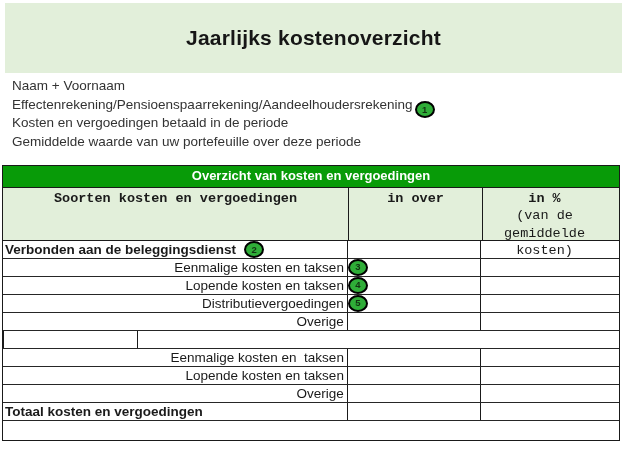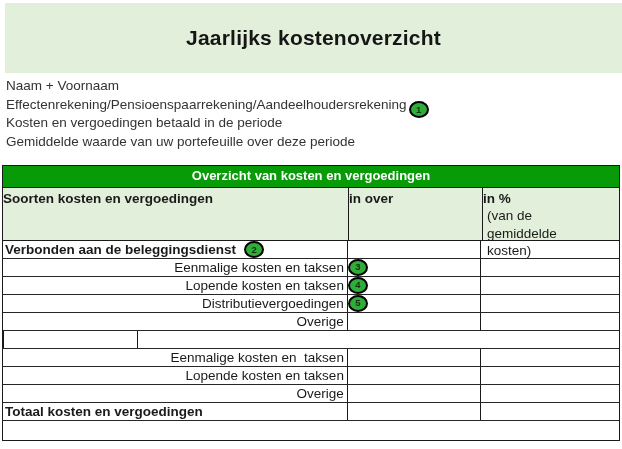--- a/index.html
+++ b/index.html
@@ -8,21 +8,21 @@
     font-family:"Liberation Sans","DejaVu Sans",sans-serif;color:#1a1a1a;
   }
   
   .title-band{
     position:absolute;left:5px;top:3px;width:617px;height:70px;
     background:var(--band-light-green,#E2EFDA);
     display:flex;align-items:center;justify-content:center;
   }
   .title-band .title{font-size:21px;font-weight:bold;color:#161616;letter-spacing:.2px;}
   
-  .info-block{position:absolute;left:6px;top:77px;width:610px;}
+  .info-block{position:absolute;left:12px;top:77px;width:610px;}
   .info-line{height:18.5px;line-height:18.5px;font-size:13.5px;color:#333;white-space:nowrap;}
   
   .badge{
     display:inline-flex;align-items:center;justify-content:center;
     width:20px;height:17px;box-sizing:border-box;border-radius:50%;
     background:var(--badge-green,#2FAD38);border:2px solid #000;
     font-size:9.5px;font-weight:bold;color:#123312;line-height:1;
     vertical-align:-4px;margin-left:2px;
   }
   .badge.edge{position:absolute;right:-21px;top:50%;transform:translateY(-53%);z-index:3;margin:0;}
@@ -32,22 +32,22 @@
     position:absolute;left:2px;top:165px;width:618px;height:276px;
     box-sizing:border-box;border:1.5px solid #1a1a1a;background:#fff;
   }
   .caption{
     height:21.5px;box-sizing:border-box;border-bottom:1.5px solid #1a1a1a;
     background:var(--header-bar-green,#089B08);
     color:#fff;font-weight:bold;font-size:13px;line-height:20px;text-align:center;
   }
   .header-row{display:flex;height:53.5px;box-sizing:border-box;border-bottom:1.5px solid #1a1a1a;
     background:var(--band-light-green,#E2EFDA);}
-  .hcell{box-sizing:border-box;padding-top:2px;
-    font-size:13.5px;font-weight:bold;line-height:17.5px;}
+  .hcell{box-sizing:border-box;padding-top:2px;text-align:center;
+    font-size:13.5px;font-weight:bold;line-height:17.5px;font-family:Liberation Mono, monospace;}
   .hcell .sub{font-weight:normal;display:block;padding:0 4px;}
   .col1{width:345px;}
   .col2{width:134px;border-left:1.5px solid #1a1a1a;box-sizing:border-box;}
   .col3{width:124px;border-left:1.5px solid #1a1a1a;box-sizing:border-box;}
   .trow{display:flex;height:18px;box-sizing:border-box;border-bottom:1.5px solid #262626;}
   .c{box-sizing:border-box;position:relative;font-size:13.5px;line-height:18px;}
   .c1{width:345px;display:flex;align-items:center;}
   .c2{width:134px;border-left:1.5px solid #1a1a1a;}
   .c3{width:139px;border-left:1.5px solid #1a1a1a;}
   .trow.item .c1{justify-content:flex-end;padding-right:3px;}

